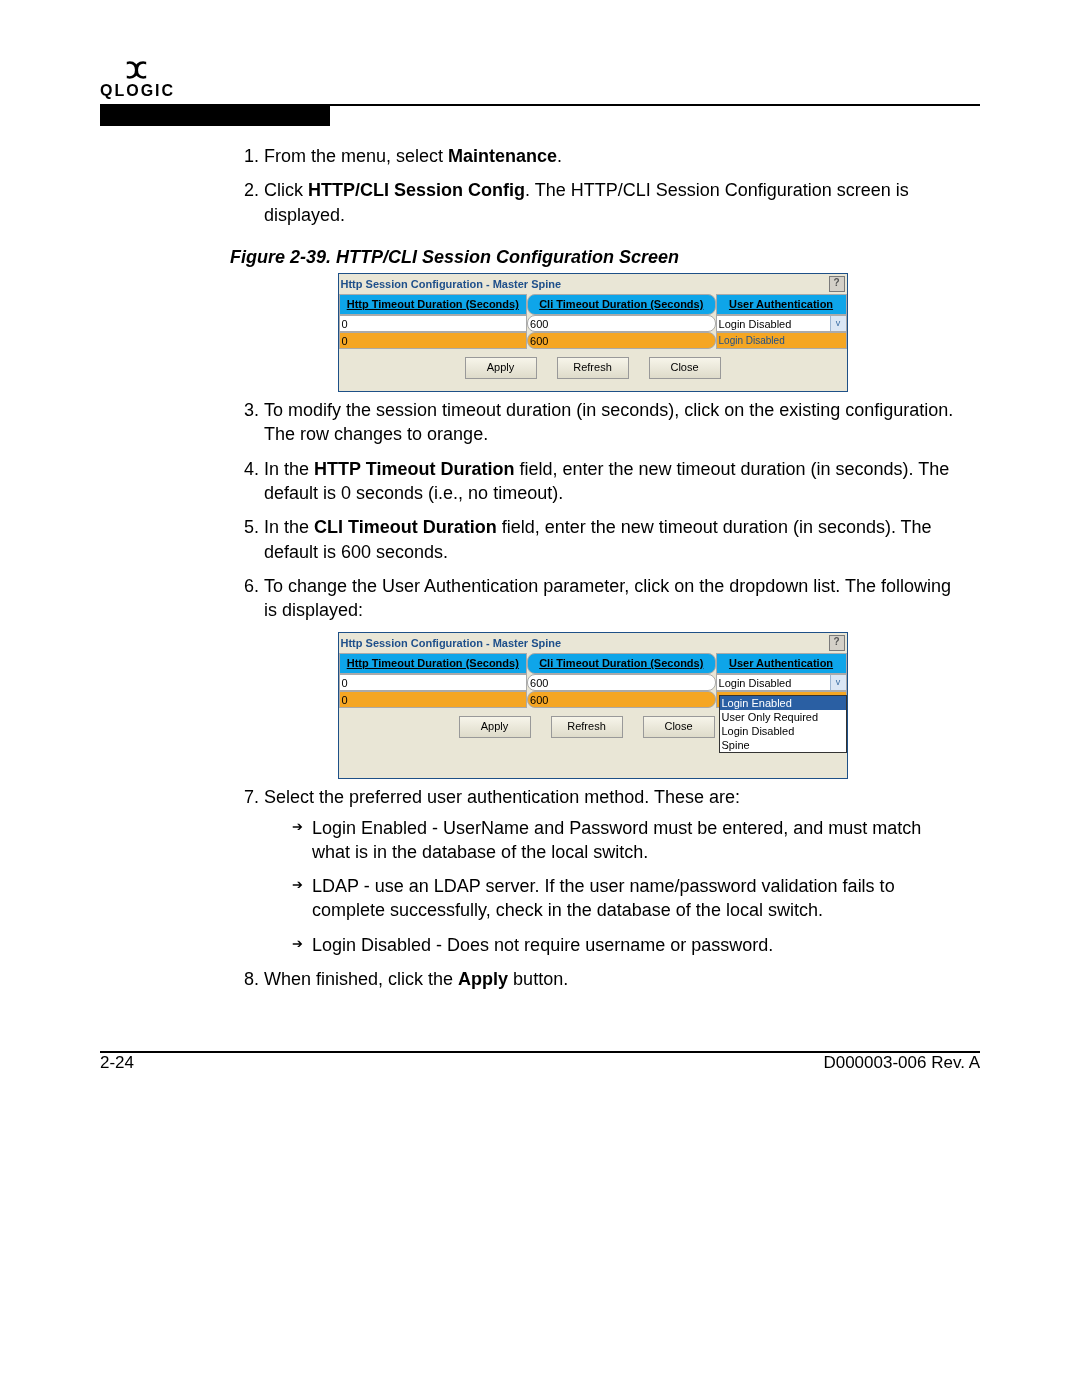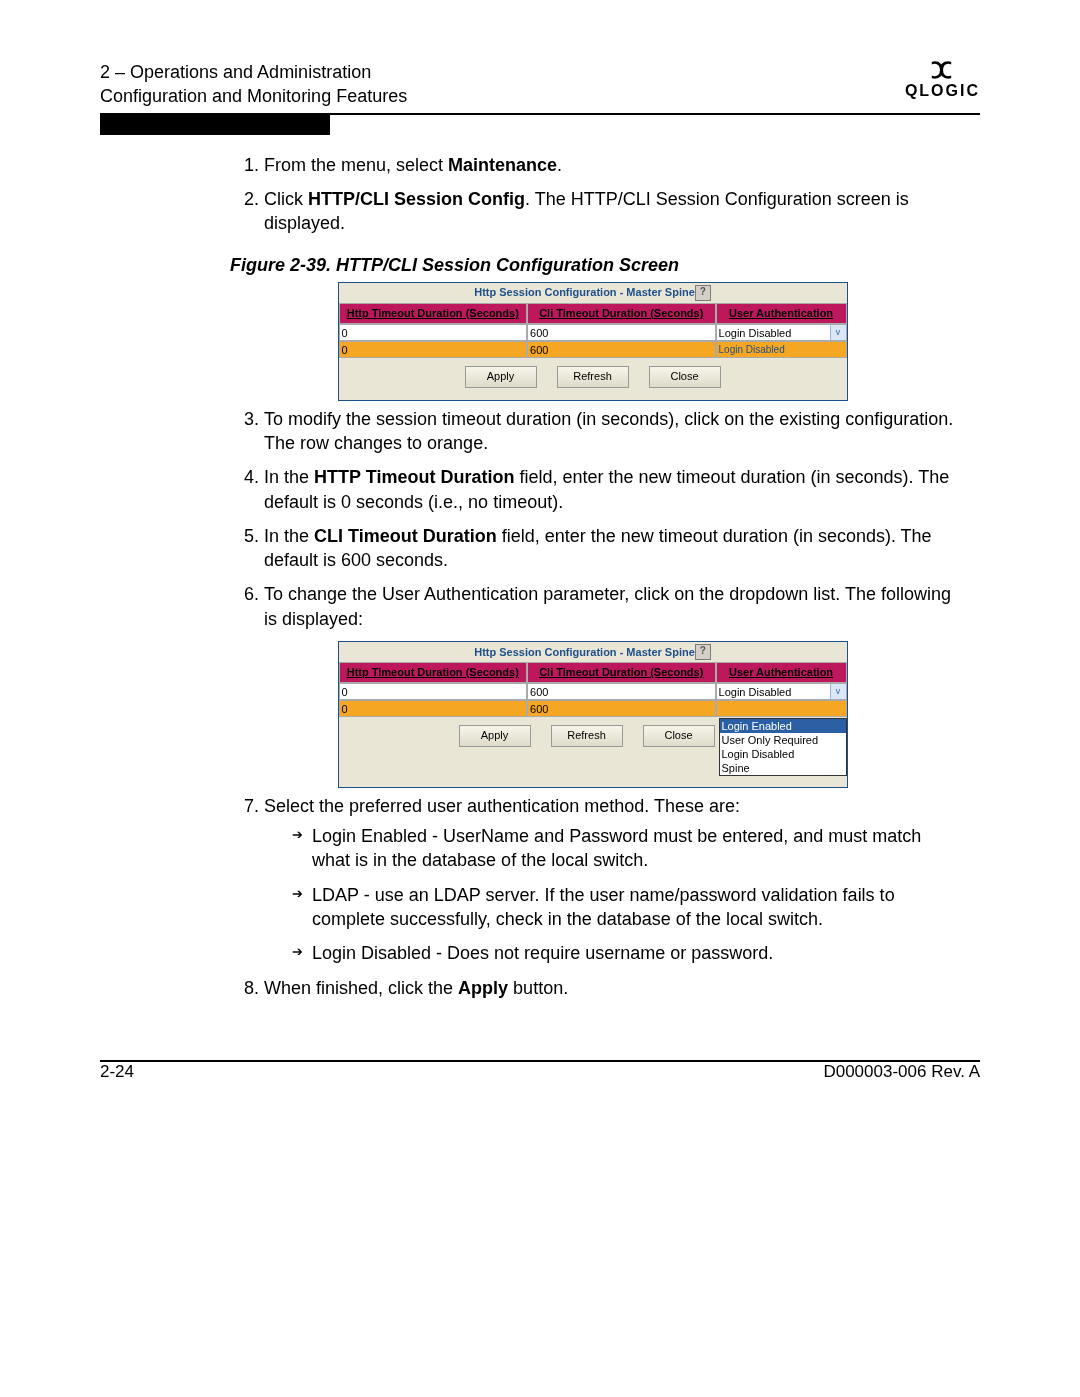--- a/index.html
+++ b/index.html
@@ -43,32 +43,32 @@
   .screenshot {
     width: 508px;
     margin: 0 auto 6px auto;
     background:#e9e6d6;
     border: 1px solid #1e5087;
     font-family: Tahoma, Arial, sans-serif;
     font-size: 11px;
     color:#000;
   }
   .ss-titlebar {
-    display:flex; justify-content:center; align-items:center;
-    background:#e9e6d6; padding:2px 16px; font-weight:bold; color:#1e4f8a;
+    display:flex; justify-content:space-between; align-items:center;
+    background:#e9e6d6; padding:2px 2px; font-weight:bold; color:#1e4f8a;
   }
   .ss-help { width:14px; height:14px; background:#d4d0c8; border:1px solid #7a7a7a; text-align:center; line-height:12px; font-size:10px; color:#555;}
   .ss-headrow { display:flex; }
   .ss-headcell {
-    background:#be185d; border:1px solid #aaa; text-align:center; font-weight:bold;
+    background:#0ea5e9; border:1px solid #aaa; text-align:center; font-weight:bold;
     padding:2px 2px; text-decoration: underline;
     box-sizing:border-box;
   }
   .col1 { width:190px; }
-  .col2 { width:190px; }
+  .col2 { width:190px;border-radius:8px; }
   .col3 { width:132px; }
   .ss-row { display:flex; }
   .ss-cell { border:1px solid #aaa; padding:1px 2px; box-sizing:border-box; height:17px; font-size:11px;}
   .inputcell { background:#fff; }
   .orange { background:#f5a623 !important; color:#000; }
   .orange2 { background:#f5a623 !important; color:#1e4f8a; font-size:10px;}
   .auth-select { position:relative; background:#fff; }
   .auth-arrow { position:absolute; right:0; top:0; width:15px; height:100%; background:#dbe7f5; border-left:1px solid #9cb6d3; text-align:center; color:#3b6ea5; font-size:9px; line-height:14px;}
   .btnrow { display:flex; justify-content:center; gap:20px; padding:8px 0 10px 0; }
   .ss-btn { width:70px; height:20px; background:linear-gradient(#f7f5ea,#dedbca); border:1px solid #999; font-size:11px; text-align:center; line-height:18px;}
@@ -86,24 +86,20 @@
   .footer-row { display:flex; justify-content:space-between; font-size:17px; margin-top:0;}
   b { font-weight:bold; }
   .ss-body{background:#e9e6d6; padding-bottom:2px;}
   .btnrow2{padding-left:120px; justify-content:flex-start;}
 </style>
 </head>
 <body>
 
 <div class="page">
   <div class="header-row">
-    <div class="header-left">
-      <span>2 – Operations and Administration</span><br>
-      <span>Configuration and Monitoring Features</span>
-    </div>
     <div class="logo">
       <div class="logo-glyph">ⵋ</div>
       <div>QLOGIC</div>
     </div>
   </div>
   <div class="rule"></div>
   <div class="blackbar"></div>
 
   <div class="content">
     <ol class="steps">
@@ -182,21 +178,21 @@
       <div class="ss-row">
         <div class="ss-cell col1 orange">0</div>
         <div class="ss-cell col2 orange">600</div>
         <div class="ss-cell col3 orange"></div>
       </div>
       <div class="btnrow btnrow2">
         <div class="ss-btn">Apply</div>
         <div class="ss-btn">Refresh</div>
         <div class="ss-btn">Close</div>
       </div>
-      <div class="dropdown" style="left:380px; top:76px;">
+      <div class="dropdown" style="left:380px; top:62px;">
         <div class="opt sel">Login Enabled</div>
         <div class="opt">User Only Required</div>
         <div class="opt">Login Disabled</div>
         <div class="opt">Spine</div>
       </div>
     </div>
 
     <ol class="steps" start="7">
       <li>
         <span>Select the preferred user authentication method. These are:</span>

